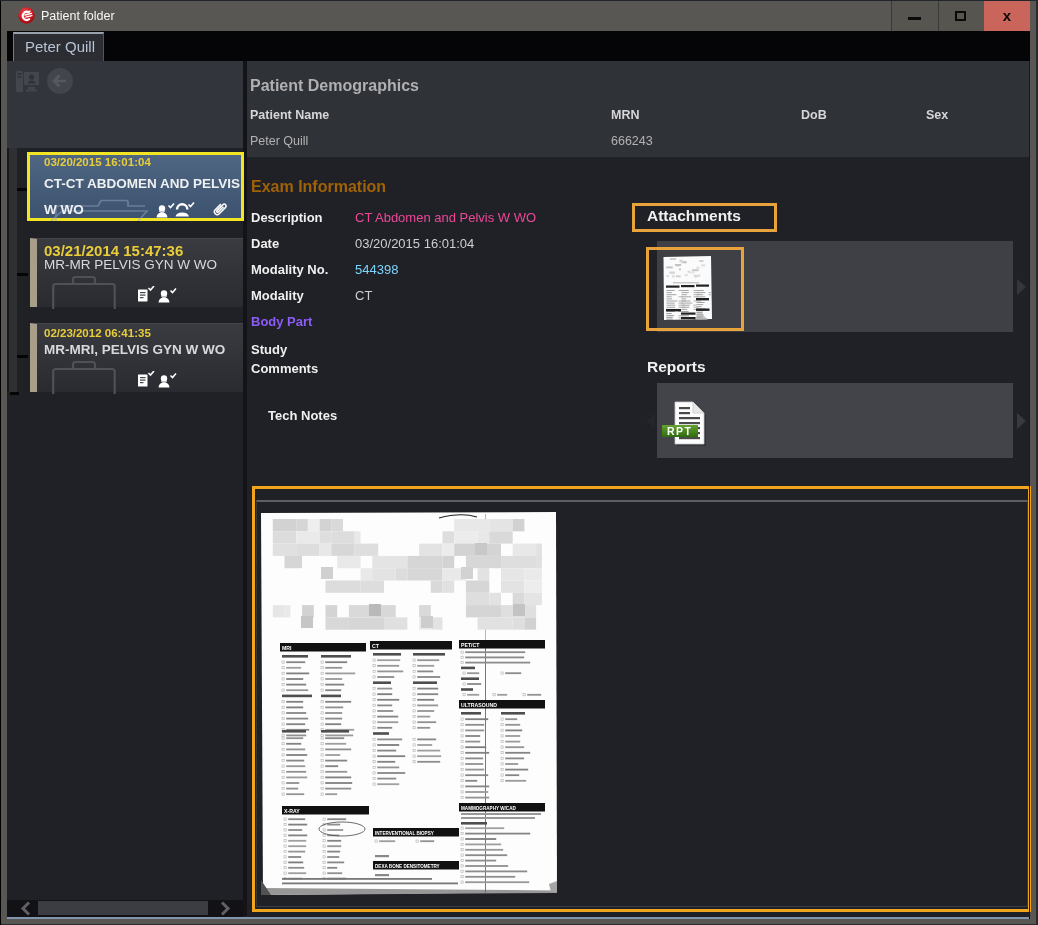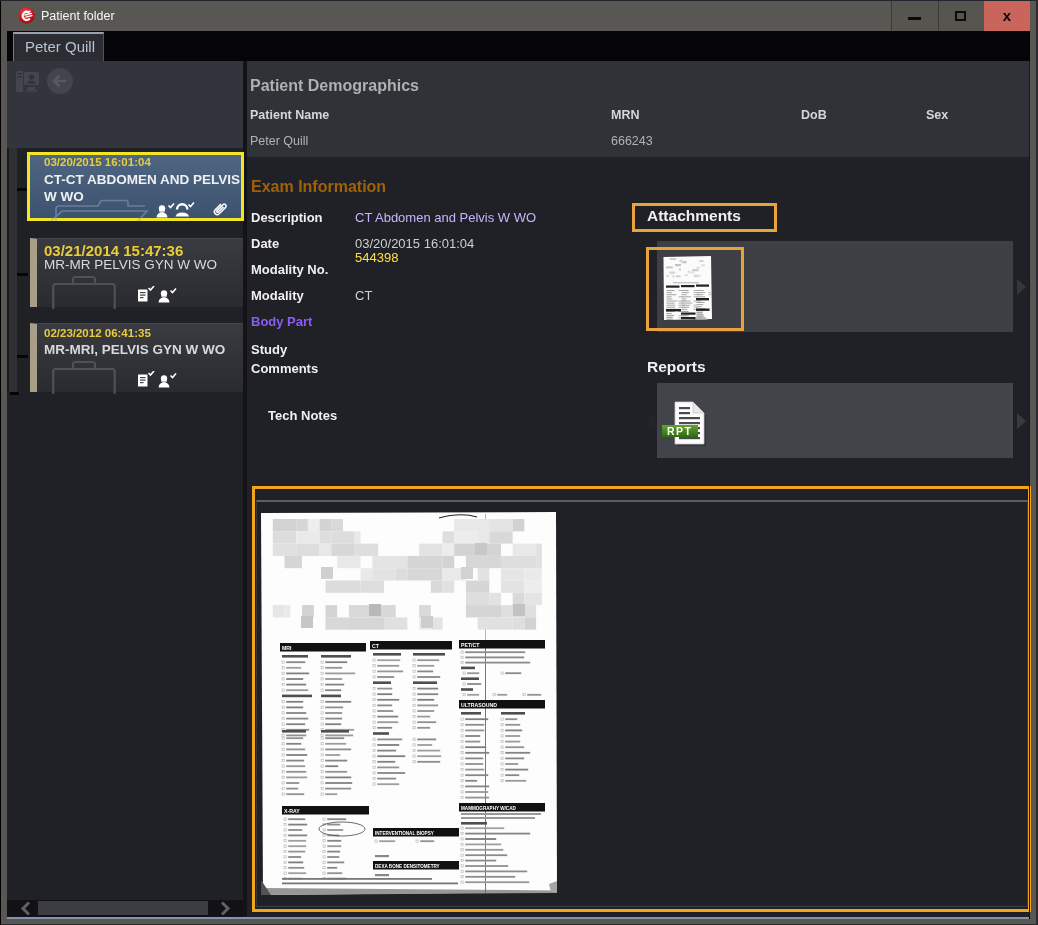--- a/index.html
+++ b/index.html
@@ -83,21 +83,21 @@
 
 <div class="abs" style="left:27px;top:152px;width:217px;height:69px;border:3px solid #f2e624;background:linear-gradient(#4f6683,#3c526f);overflow:hidden">
 </div>
 <svg style="position:absolute;left:49px;top:195px" width="100" height="26" viewBox="0 0 100 26">
     <g fill="none" stroke="#92a5bf" stroke-width="1.7" opacity="0.5">
       <path d="M7 26 L7 14 Q7 11 10 11 L49 11 L51.5 6.5 Q52 5.5 53.5 5.5 L77 5.5 Q79 5.5 79 7.5 L79 11 L96 11"></path>
       <path d="M2 26 L13 16 L98 16 L89 26"></path>
     </g>
   </svg>
 <div class="abs" style="left:44px;top:156px;font-size:11.5px;font-weight:bold;color:#e8cd3a">03/20/2015 16:01:04</div>
-<div class="abs" style="left:44px;top:171px;width:196px;font-size:13.5px;font-weight:bold;color:#eef0f2;line-height:17px">CT-CT ABDOMEN AND PELVIS W WO</div>
+<div class="abs" style="left:44px;top:171px;width:196px;font-size:13.5px;font-weight:bold;color:#eef0f2;line-height:26px">CT-CT ABDOMEN AND PELVIS W WO</div>
 <svg style="position:absolute;left:154px;top:202px" width="22" height="17" viewBox="0 0 22 17">
     <circle cx="8" cy="6.5" r="3.2" fill="#fff"></circle>
     <path d="M2.5 15.5 Q3 10.5 8 10.5 Q13 10.5 13.5 15.5 Z" fill="#fff"></path>
     <path d="M5.2 9 l2.8 2.2 2.8-2.2" fill="none" stroke="#fff" stroke-width="1"></path>
     <path d="M14.5 3.5 l2 2 3.5-4" fill="none" stroke="#fff" stroke-width="1.6"></path>
   </svg>
 <svg style="position:absolute;left:174px;top:201px" width="22" height="17" viewBox="0 0 22 17">
     <path d="M3 8.5 A5.2 5.2 0 0 1 13.4 8.5" fill="none" stroke="#fff" stroke-width="2.4"></path>
     <path d="M1.5 15.5 Q2.5 11.5 8.2 11.5 Q14 11.5 15 15.5 Z" fill="#fff"></path>
     <path d="M14.5 3.5 l2 2 3.5-4" fill="none" stroke="#fff" stroke-width="1.6"></path>
@@ -154,25 +154,25 @@
 <div class="abs" style="left:38px;top:901px;width:170px;height:14px;background:#3c3d42"></div>
 <svg style="position:absolute;left:20px;top:901px" width="12" height="15" viewBox="0 0 12 15">
     <polyline points="9,1.5 3,7.5 9,13.5" fill="none" stroke="#606065" stroke-width="3"></polyline>
   </svg>
 <svg style="position:absolute;left:219px;top:901px" width="12" height="15" viewBox="0 0 12 15">
     <polyline points="3,1.5 9,7.5 3,13.5" fill="none" stroke="#606065" stroke-width="3"></polyline>
   </svg>
 
 <div class="abs" style="left:251px;top:178px;font-size:16px;font-weight:bold;color:#a16207">Exam Information</div>
 <div class="abs" style="left:251px;top:210px;font-size:13px;font-weight:bold;color:#f0f0f0">Description</div>
-<div class="abs" style="left:355px;top:210px;font-size:13px;color:#c4b5fd">CT Abdomen and Pelvis W WO</div>
+<div class="abs" style="left:355px;top:210px;font-size:13px;color:#ec4899">CT Abdomen and Pelvis W WO</div>
 <div class="abs" style="left:251px;top:236px;font-size:13px;font-weight:bold;color:#f0f0f0">Date</div>
 <div class="abs" style="left:355px;top:236px;font-size:13px;color:#cfcfd1">03/20/2015 16:01:04</div>
 <div class="abs" style="left:251px;top:262px;font-size:13px;font-weight:bold;color:#f0f0f0">Modality No.</div>
-<div class="abs" style="left:355px;top:250px;font-size:13px;color:#fde047">544398</div>
+<div class="abs" style="left:355px;top:262px;font-size:13px;color:#7dd3fc">544398</div>
 <div class="abs" style="left:251px;top:288px;font-size:13px;font-weight:bold;color:#f0f0f0">Modality</div>
 <div class="abs" style="left:355px;top:288px;font-size:13px;color:#cfcfd1">CT</div>
 <div class="abs" style="left:251px;top:314px;font-size:13px;font-weight:bold;color:#8b5cf6">Body Part</div>
 <div class="abs" style="left:251px;top:340px;width:95px;font-size:13px;font-weight:bold;color:#f0f0f0;line-height:19px">Study Comments</div>
 <div class="abs" style="left:268px;top:408px;font-size:13px;font-weight:bold;color:#f0f0f0">Tech Notes</div>
 
 <div class="abs" style="left:632px;top:203px;width:145px;height:29px;border:3px solid #e8a33d"></div>
 <div class="abs" style="left:647px;top:207px;font-size:15.5px;font-weight:bold;color:#f0f0f0">Attachments</div>
 <div class="abs" style="left:657px;top:241px;width:356px;height:91px;background:#3e4046"></div>
 <svg style="position:absolute;left:644px;top:278px" width="13" height="18" viewBox="0 0 13 18">

